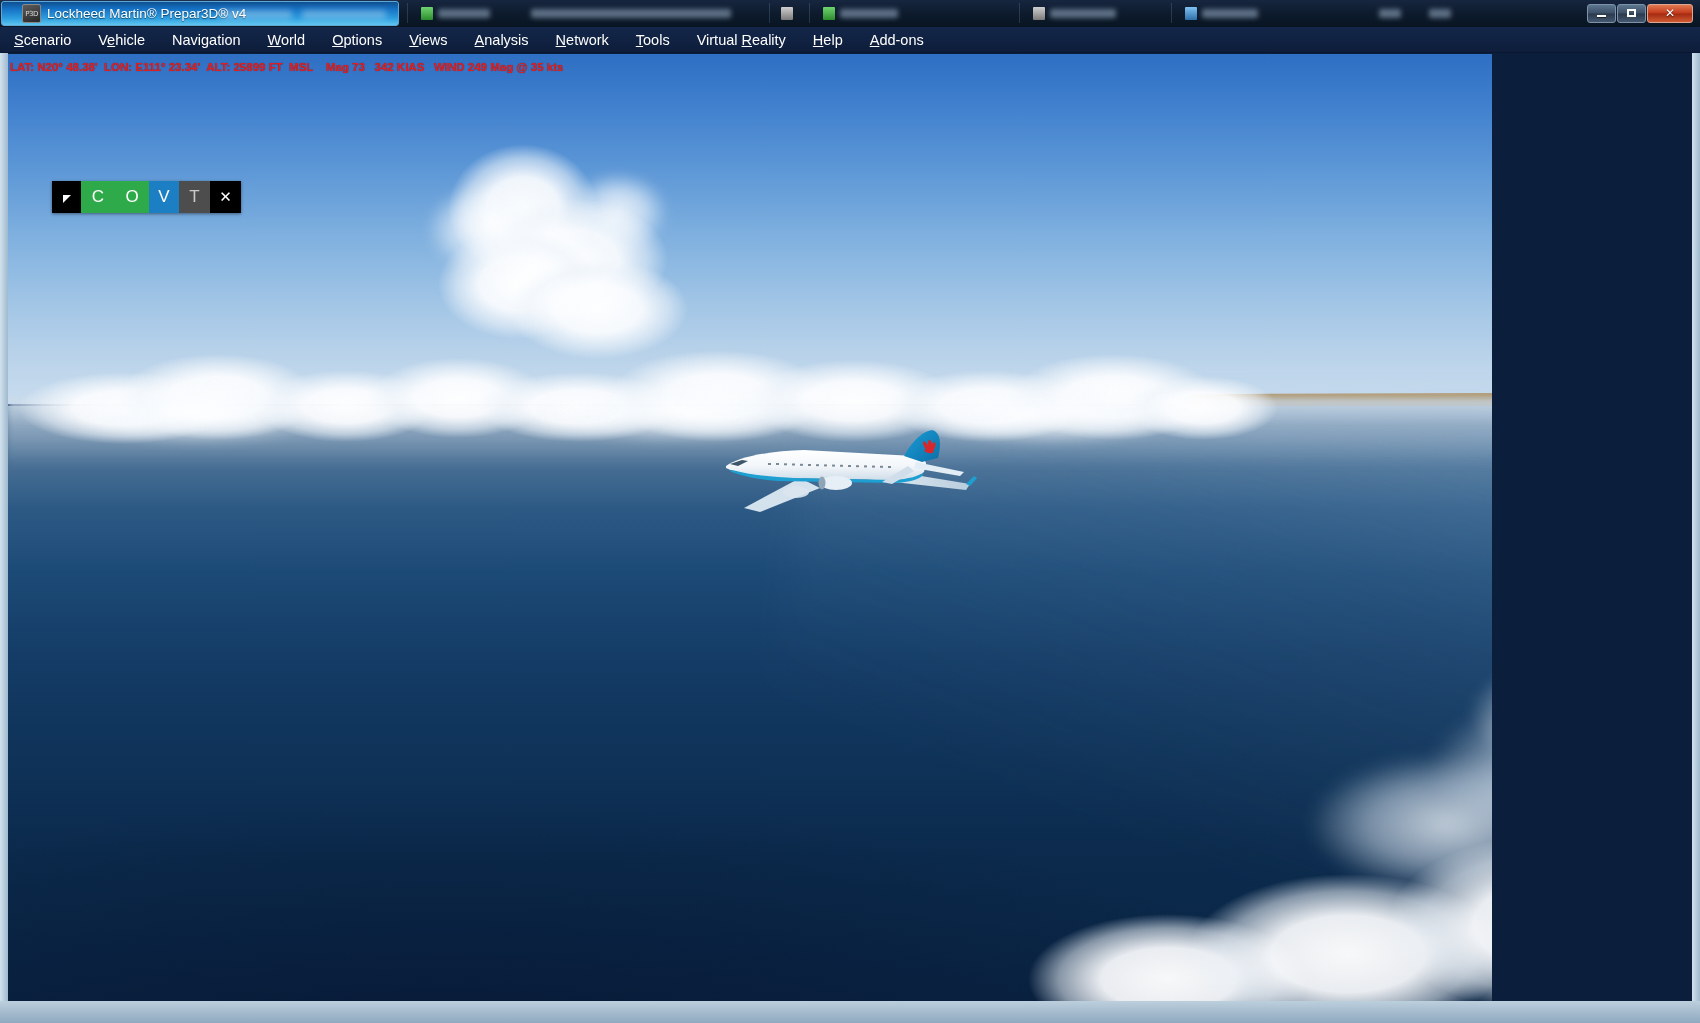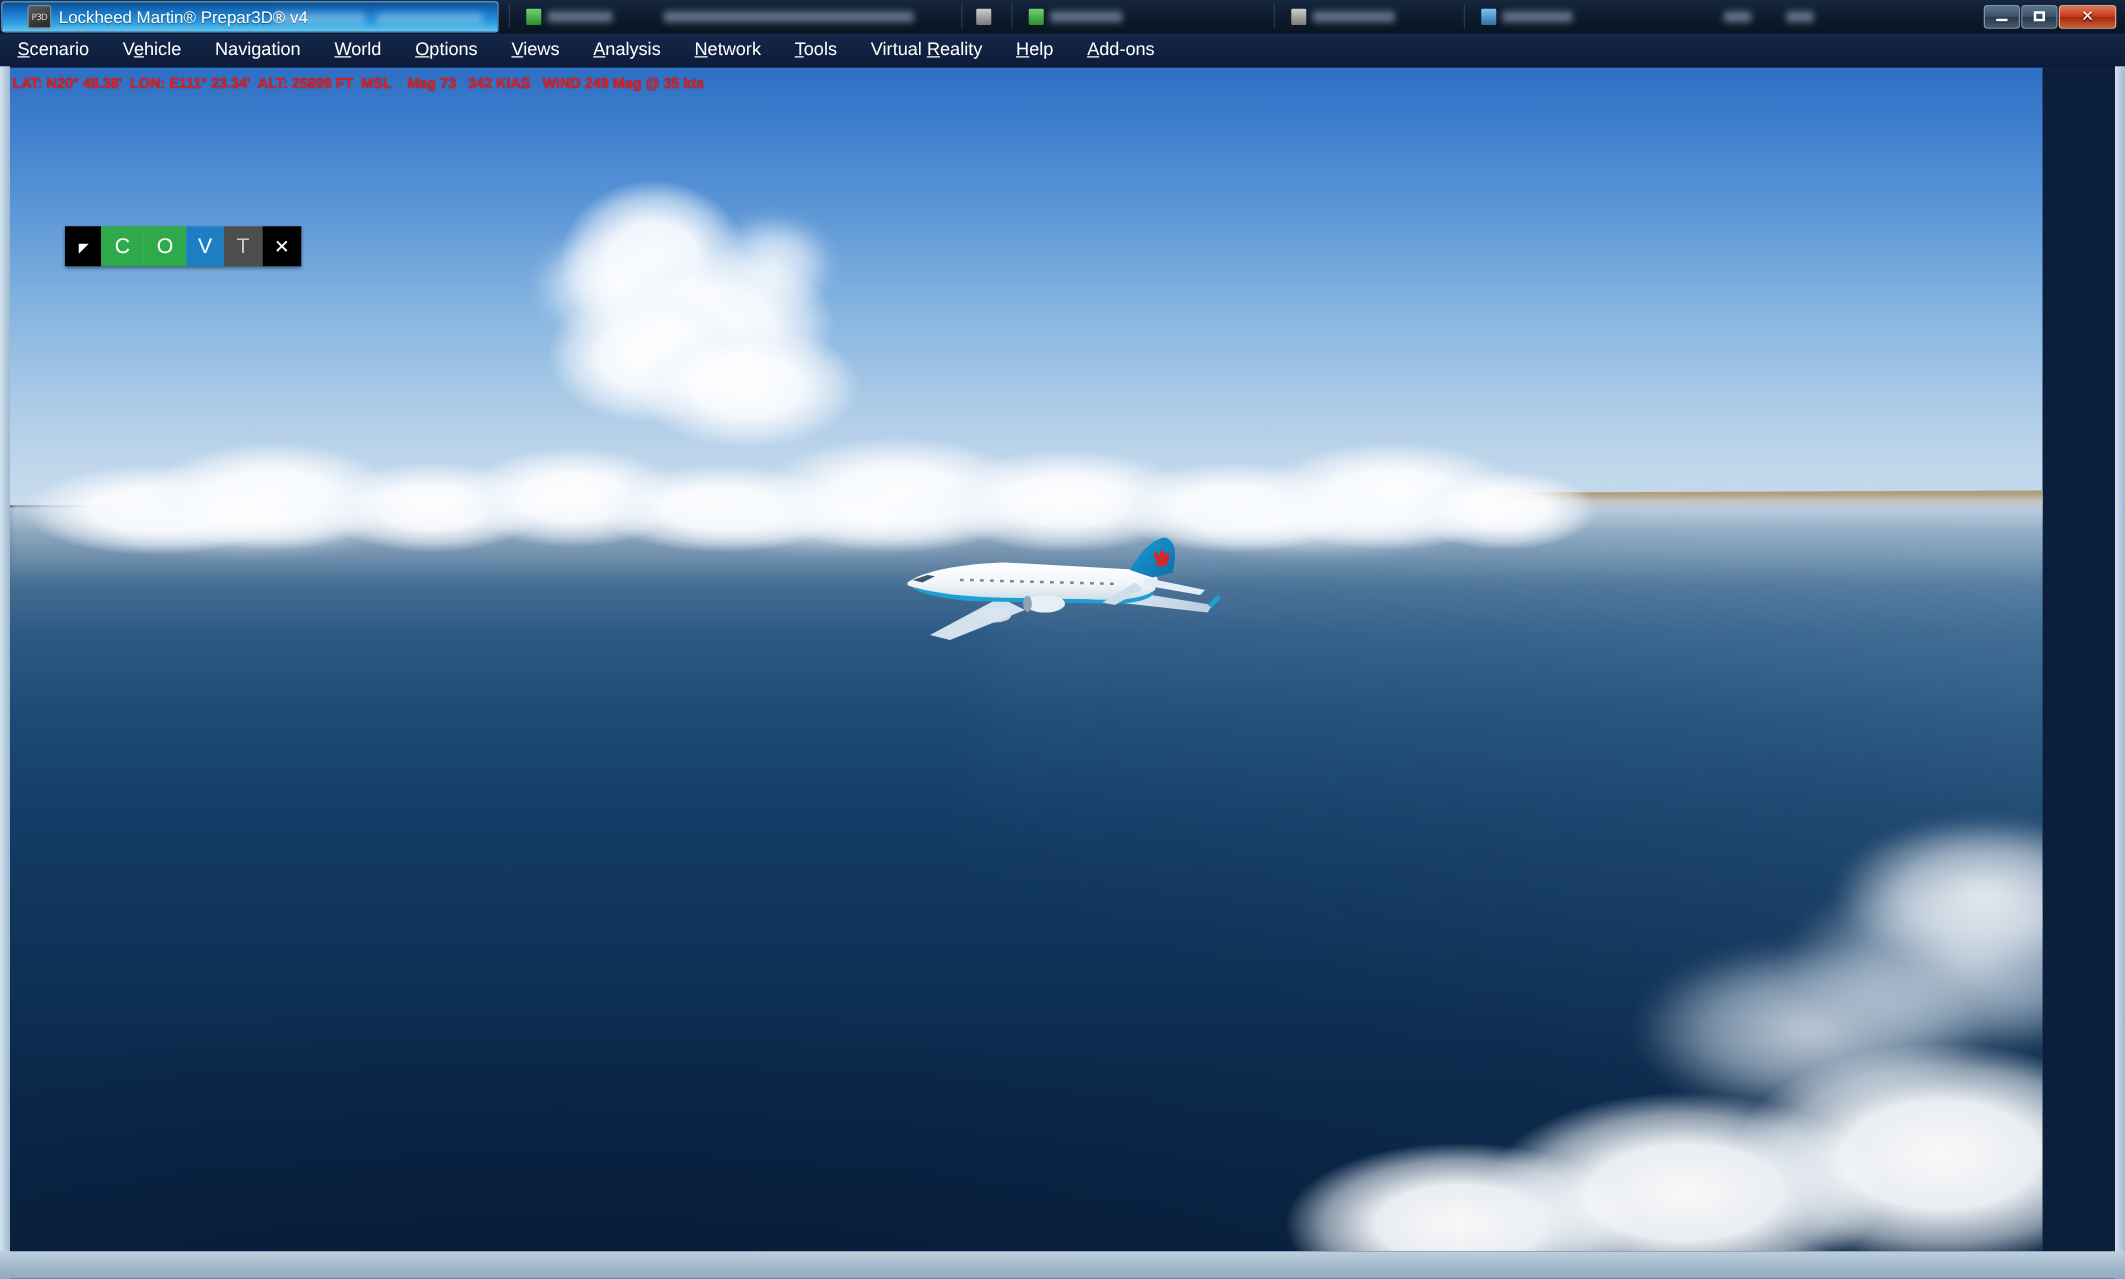--- a/index.html
+++ b/index.html
@@ -185,21 +185,21 @@
     font-family: "Liberation Sans", sans-serif;
     cursor: default;
   }
   .menu-item u { text-decoration: underline; }
 
   
   #sim-view {
     position: absolute;
     left: 8px;
     top: 54px;
-    width: 1626px;
+    width: 1484px;
     height: 947px;
     overflow: hidden;
     background: #0a2a55;
   }
   #sky {
     position: absolute;
     left: 0; top: 0;
     width: 1684px;
     height: 350px;
     background: linear-gradient(180deg,

